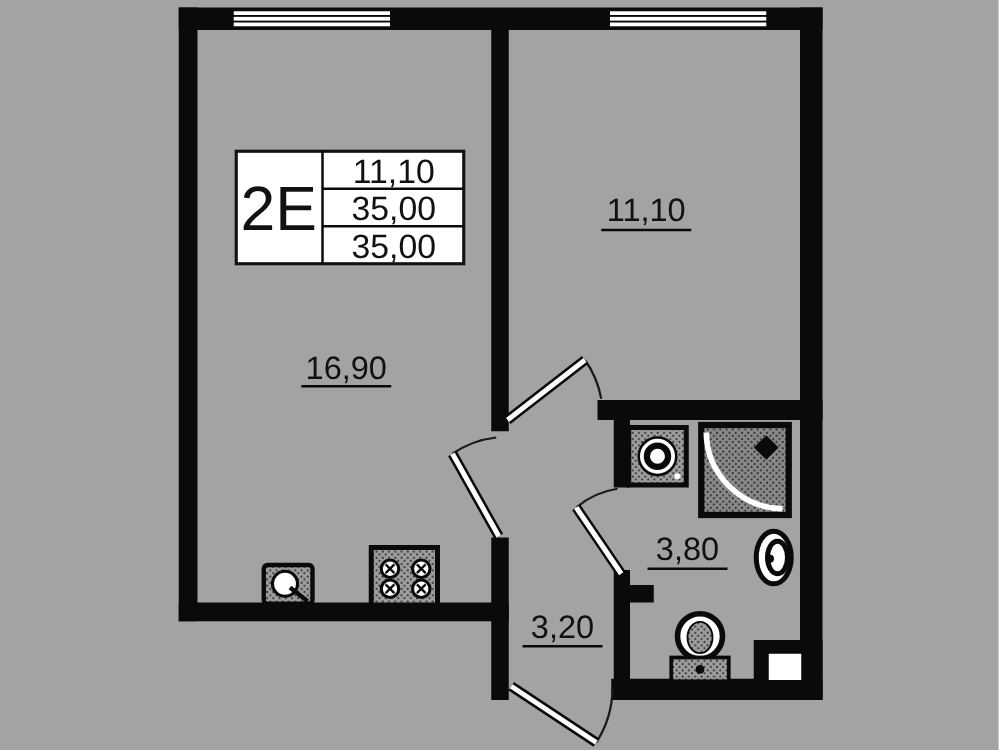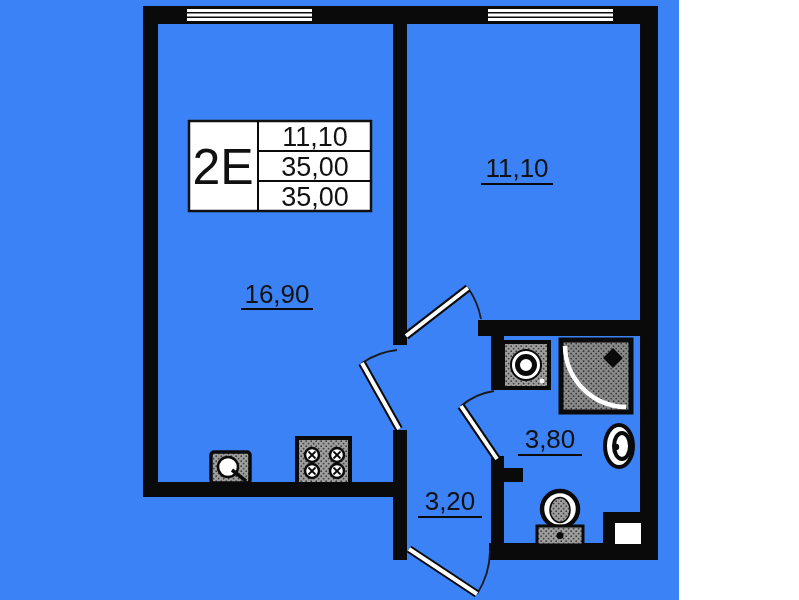--- a/index.html
+++ b/index.html
@@ -1,16 +1,16 @@
 <!DOCTYPE html>
 <html><head>
 <meta charset="utf-8">
 <style>
   html,body{margin:0;padding:0;background:#ffffff;}
-  #stage{position:relative;width:679px;height:600px;background:#3b82f6;overflow:hidden;}
+  #stage{position:relative;width:799px;height:600px;background:#a3a3a3;overflow:hidden;}
   svg{position:absolute;left:0;top:0;}
   text{font-family:"Liberation Sans","DejaVu Sans",sans-serif;fill:#111111;}
   .area-label{font-size:26px;letter-spacing:0px;}
   .box-num{font-size:27px;}
   .box-type{font-size:50px;}
   .wall{fill:#0a0a0a;stroke:none;}
   .leaf-outer{stroke:#0a0a0a;stroke-width:8;stroke-linecap:butt;}
   .leaf-inner{stroke:#ffffff;stroke-width:4;stroke-linecap:butt;}
   .swing{stroke:#1a1a1a;stroke-width:1.8;fill:none;}
   .fixborder{stroke:#0a0a0a;fill:url(#hatch);}

